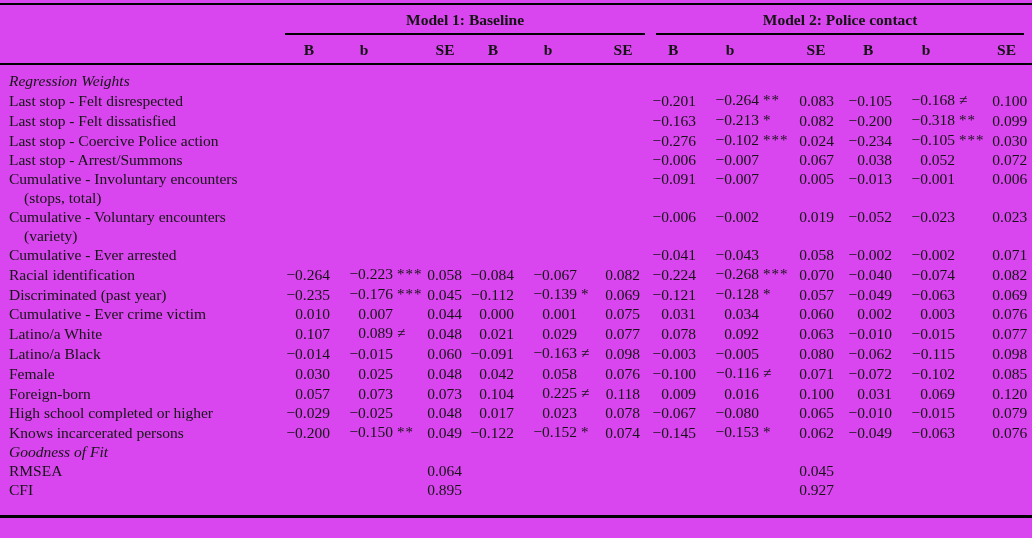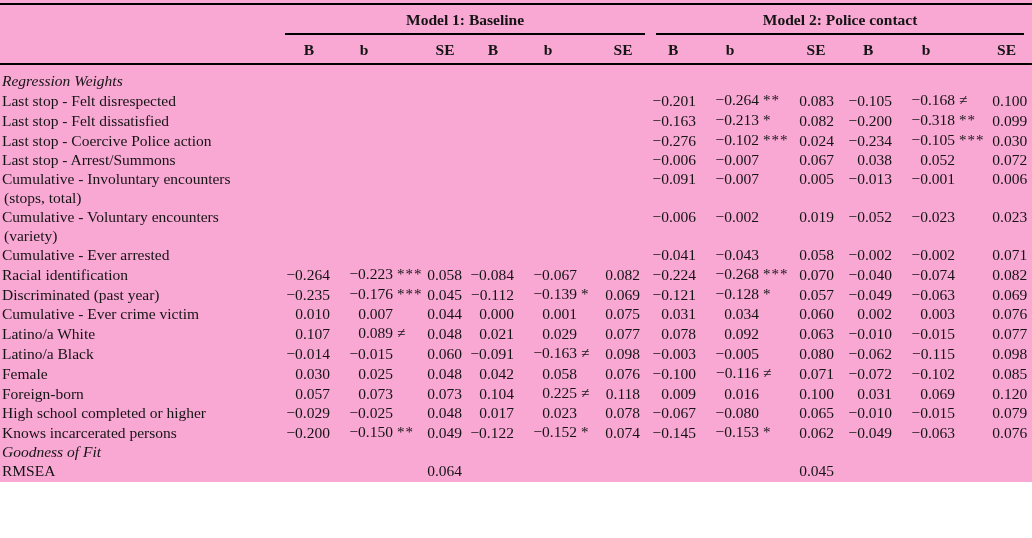--- a/index.html
+++ b/index.html
@@ -1,19 +1,19 @@
 <!DOCTYPE html>
 <html><head>
 <meta charset="utf-8">
 <style>
   * { box-sizing: border-box; }
   html, body { margin: 0; padding: 0; background: #ffffff; }
   .page {
-    width: 1032px; height: 482px; overflow: hidden;
-    background: #f9a8d4; color: #141414;
+    width: 1032px; height: 538px; overflow: hidden;
+    background: #d946ef; color: #141414;
     font-family: "Liberation Serif", "DejaVu Serif", serif;
     padding-top: 3px;
   }
   table.regtable {
     border-collapse: collapse; table-layout: fixed;
     width: 1032px;
     border-top: 2.5px solid #000;
     border-bottom: 3px solid #000;
   }
   td { padding: 0; font-size: 15.5px; line-height: 19px; vertical-align: bottom; overflow: visible; white-space: nowrap; }
@@ -33,22 +33,22 @@
   .sp-m2l { margin: 0 1px 0 11px; }
   .sp-m2e { margin: 0 0 0 11px; }
   .stats-row td {
     height: 29px; border-bottom: 2px solid #000;
     font-weight: bold; vertical-align: middle; text-align: center;
   }
 
   
   tr.spacer td { height: 7px; }
   tbody td { height: 19px; }
-  .lbl { text-align: left; padding-left: 2px; }
-  .lbl.cont { padding-left: 4px; margin-top: 20px; }
+  .lbl { text-align: left; padding-left: 9px; }
+  .lbl.cont { padding-left: 24px; margin-top: 20px; }
   .italic { font-style: italic; }
   .num { text-align: right; padding-right: 5px; }
   .bwrap { display: flex; align-items: baseline; }
   .val { flex: 0 0 58px; text-align: right; }
   .sig { flex: 1 1 auto; text-align: left; padding-left: 4px; letter-spacing: 1px; font-size: 15px; }
   .stats-row .val { text-align: center; }
   tr.pad-bottom td { height: 17px; }
 </style>
 </head>
 <body>

